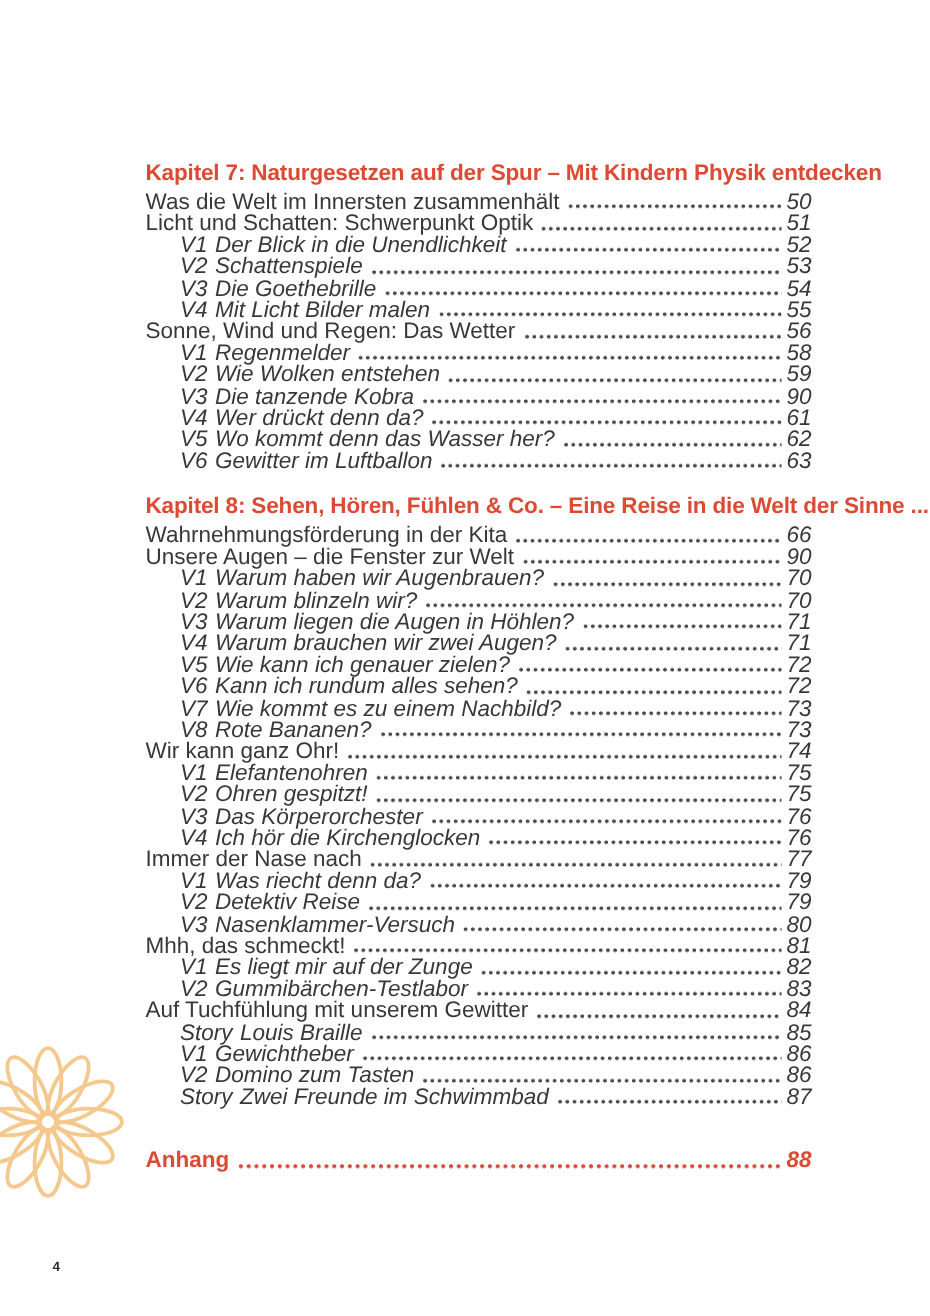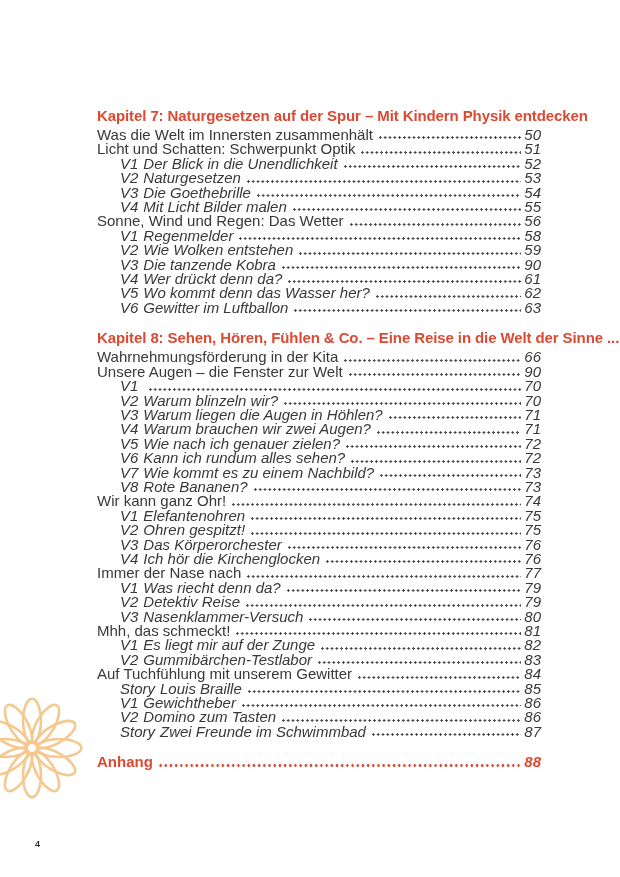--- a/index.html
+++ b/index.html
@@ -62,21 +62,21 @@
     background-position: left bottom 3px;
   }
   .pagenum { flex: none; min-width: 16px; text-align: right; font-style: italic; }
 
   .toc-footer .footer-entry {
     margin-top: 17px;
     font-weight: bold;
     color: var(--accent, #dc4a33);
     --dot-color: var(--accent, #dc4a33);
   }
-  .toc-footer .footer-entry:first-child { margin-top: 16px; }
+  .toc-footer .footer-entry:first-child { margin-top: 28px; }
   .toc-footer .dots {
     background-image: radial-gradient(circle, var(--dot-color) 1.15px, transparent 1.5px);
     background-size: 5.2px 3px;
   }
 
   .pageno {
     position: absolute;
     left: 35px; top: 839px;
     font-size: 9px;
     font-weight: bold;
@@ -125,21 +125,21 @@
 
   <div class="toc-row level2">
     <span class="prefix vnum">V1</span>
     <span class="title">Der Blick in die Unendlichkeit</span>
     <span class="dots"></span>
     <span class="pagenum">52</span>
   </div>
 
   <div class="toc-row level2">
     <span class="prefix vnum">V2</span>
-    <span class="title">Naturgesetzen</span>
+    <span class="title">Schattenspiele</span>
     <span class="dots"></span>
     <span class="pagenum">53</span>
   </div>
 
   <div class="toc-row level2">
     <span class="prefix vnum">V3</span>
     <span class="title">Die Goethebrille</span>
     <span class="dots"></span>
     <span class="pagenum">54</span>
   </div>
@@ -214,20 +214,21 @@
 
   <div class="toc-row level1">
 
     <span class="title">Unsere Augen – die Fenster zur Welt</span>
     <span class="dots"></span>
     <span class="pagenum">90</span>
   </div>
 
   <div class="toc-row level2">
     <span class="prefix vnum">V1</span>
+    <span class="title">Warum haben wir Augenbrauen?</span>
     <span class="dots"></span>
     <span class="pagenum">70</span>
   </div>
 
   <div class="toc-row level2">
     <span class="prefix vnum">V2</span>
     <span class="title">Warum blinzeln wir?</span>
     <span class="dots"></span>
     <span class="pagenum">70</span>
   </div>
@@ -241,21 +242,21 @@
 
   <div class="toc-row level2">
     <span class="prefix vnum">V4</span>
     <span class="title">Warum brauchen wir zwei Augen?</span>
     <span class="dots"></span>
     <span class="pagenum">71</span>
   </div>
 
   <div class="toc-row level2">
     <span class="prefix vnum">V5</span>
-    <span class="title">Wie nach ich genauer zielen?</span>
+    <span class="title">Wie kann ich genauer zielen?</span>
     <span class="dots"></span>
     <span class="pagenum">72</span>
   </div>
 
   <div class="toc-row level2">
     <span class="prefix vnum">V6</span>
     <span class="title">Kann ich rundum alles sehen?</span>
     <span class="dots"></span>
     <span class="pagenum">72</span>
   </div>

